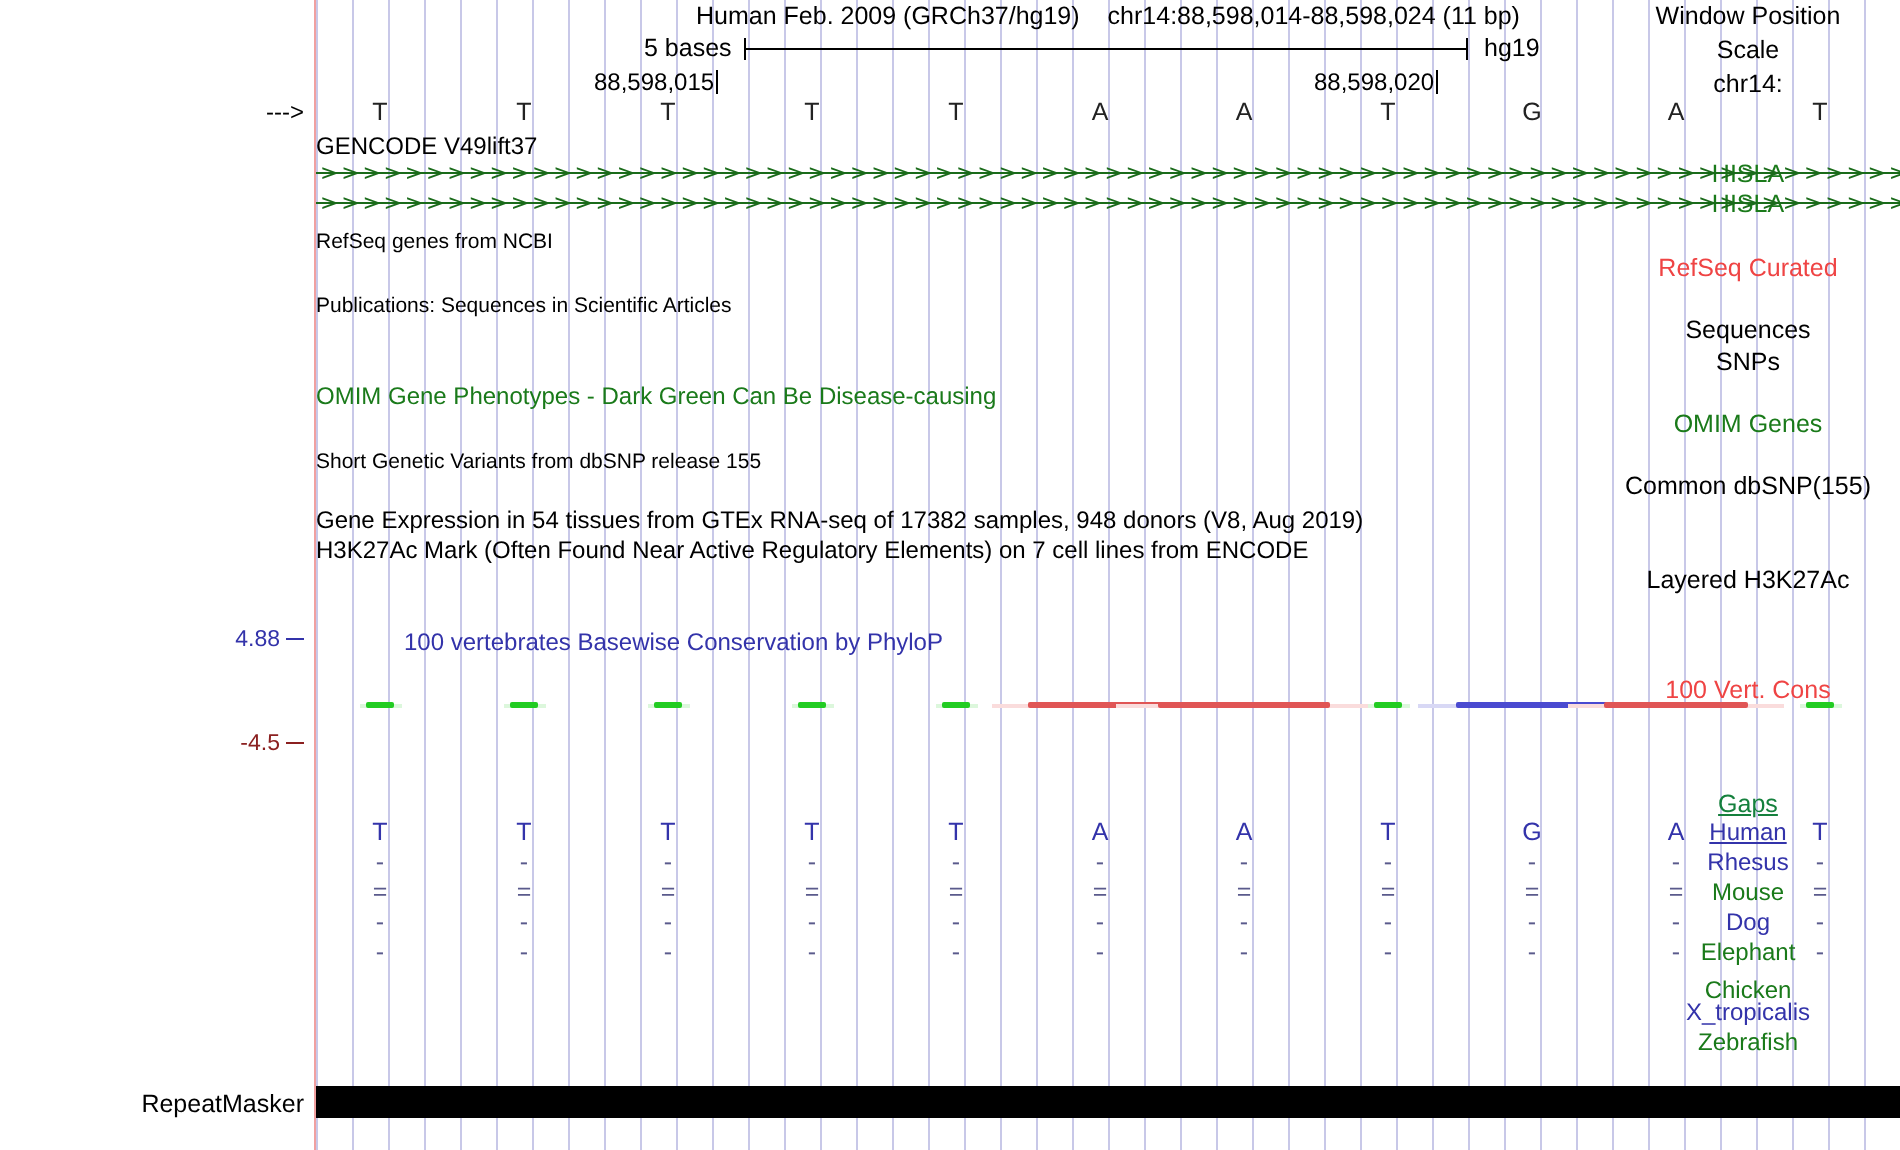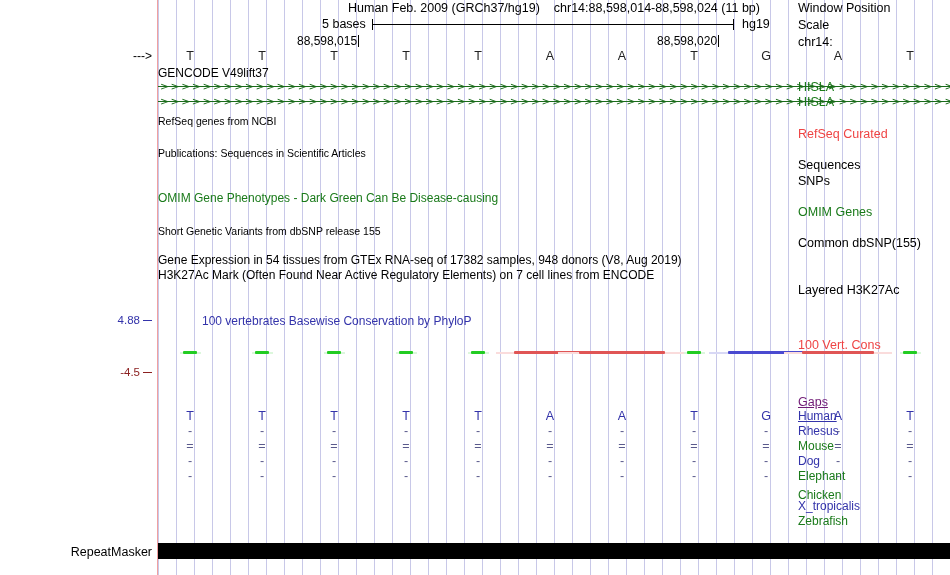--- a/index.html
+++ b/index.html
@@ -13,25 +13,25 @@
   
   .gridlayer{position:absolute;left:158px;top:0;width:792px;height:575px;
     background-image:repeating-linear-gradient(to right,
       #c8c8e8 0px,#c8c8e8 1px,transparent 1px,transparent 18px);
     pointer-events:none;z-index:0;}
   .panel-divider{position:absolute;left:157px;top:0;width:1px;height:575px;
     background:#f0a0a0;z-index:3;}
 
   
   .row{position:absolute;left:0;width:950px;z-index:2;}
-  .lbl{position:absolute;right:0;width:152px;text-align:left;
+  .lbl{position:absolute;right:0;width:152px;text-align:center;
     font-size:12.5px;line-height:14px;white-space:nowrap;}
   .lbl.blue{color:#ef4444;}
   .lbl.green{color:#1a7a1a;}
-  .lbl.orange{color:#701a75;text-decoration:underline;}
+  .lbl.orange{color:#15803d;text-decoration:underline;}
   .lbl.black{color:#000;}
 
   .ctr{position:absolute;left:158px;width:844px;text-align:left;
     white-space:nowrap;line-height:14px;z-index:2;}
   .ctr.small{font-size:10.5px;}
   .ctr.mid{font-size:12px;}
   .ctr.green{color:#1a7a1a;}
   .ctr.blue{color:#3333aa;}
 
   

